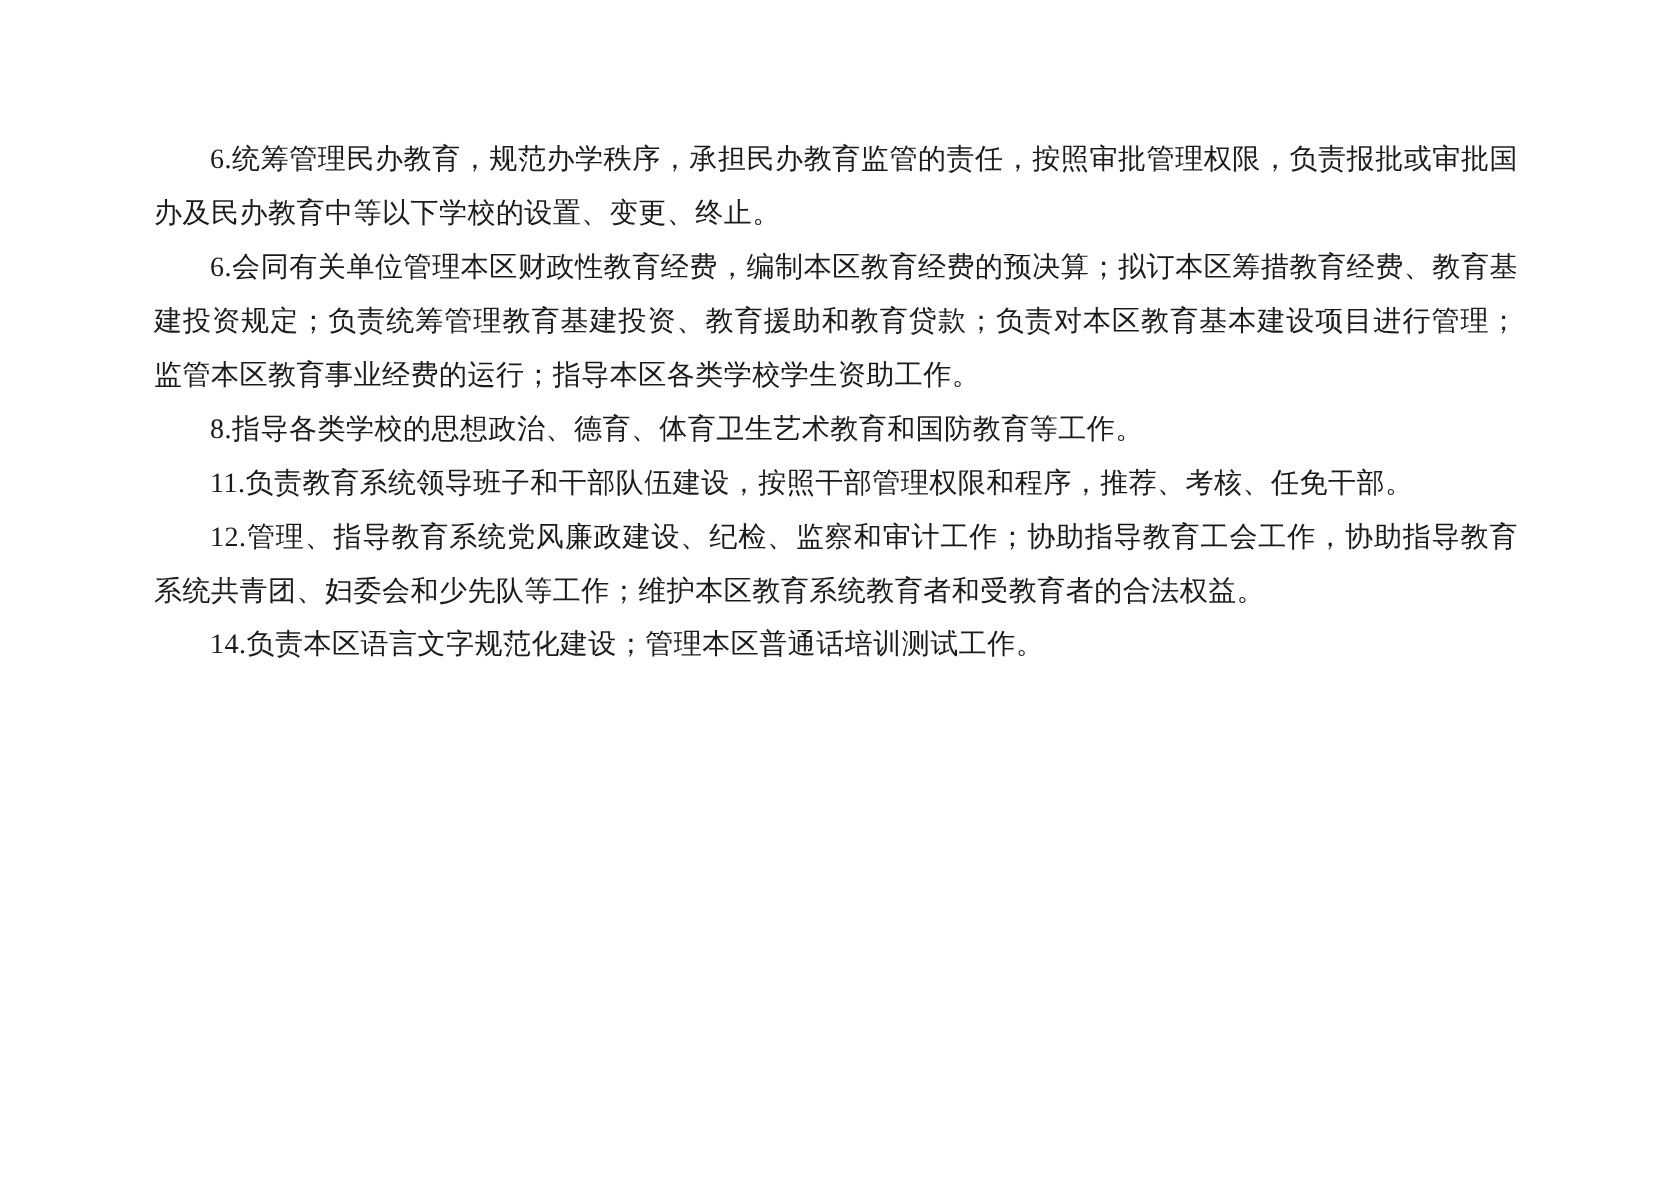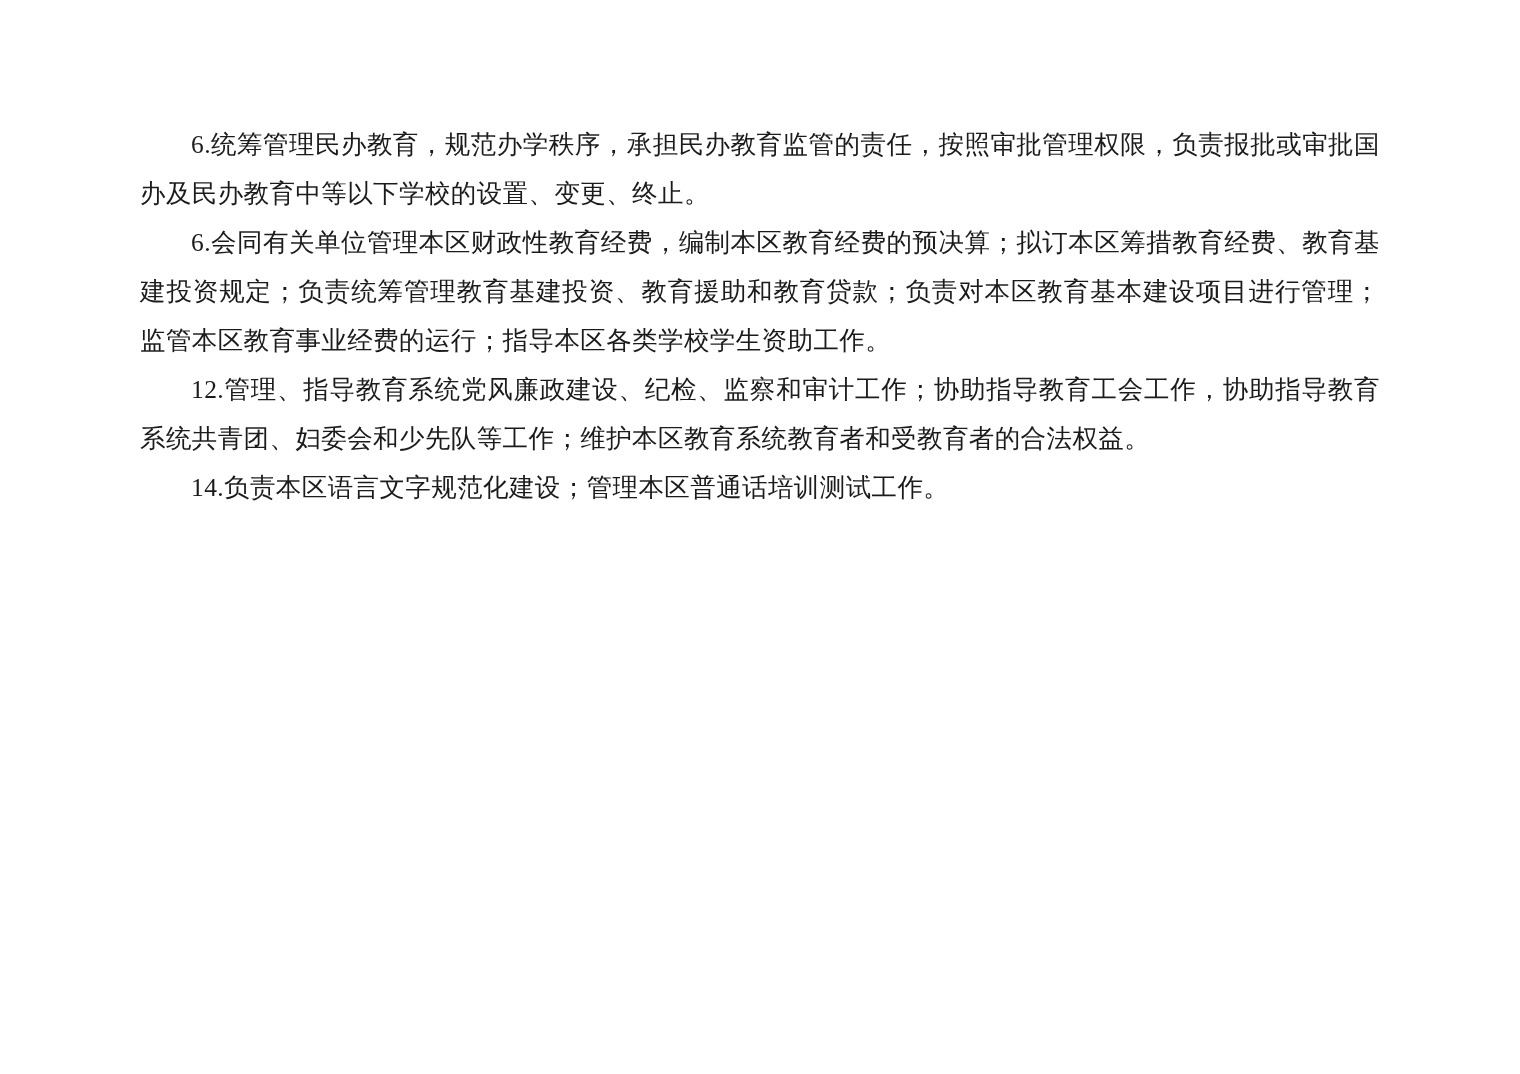--- a/index.html
+++ b/index.html
@@ -38,16 +38,18 @@
     word-break: break-all;
   }
 </style>
 </head>
 <body>
 
 <div class="page">
   <div class="doc-body">
     <p class="para">6.统筹管理民办教育，规范办学秩序，承担民办教育监管的责任，按照审批管理权限，负责报批或审批国办及民办教育中等以下学校的设置、变更、终止。</p>
     <p class="para">6.会同有关单位管理本区财政性教育经费，编制本区教育经费的预决算；拟订本区筹措教育经费、教育基建投资规定；负责统筹管理教育基建投资、教育援助和教育贷款；负责对本区教育基本建设项目进行管理；监管本区教育事业经费的运行；指导本区各类学校学生资助工作。</p>
+    <p class="para">8.指导各类学校的思想政治、德育、体育卫生艺术教育和国防教育等工作。</p>
+    <p class="para">11.负责教育系统领导班子和干部队伍建设，按照干部管理权限和程序，推荐、考核、任免干部。</p>
     <p class="para">12.管理、指导教育系统党风廉政建设、纪检、监察和审计工作；协助指导教育工会工作，协助指导教育系统共青团、妇委会和少先队等工作；维护本区教育系统教育者和受教育者的合法权益。</p>
     <p class="para">14.负责本区语言文字规范化建设；管理本区普通话培训测试工作。</p>
   </div>
 </div>
 
 </body></html>

